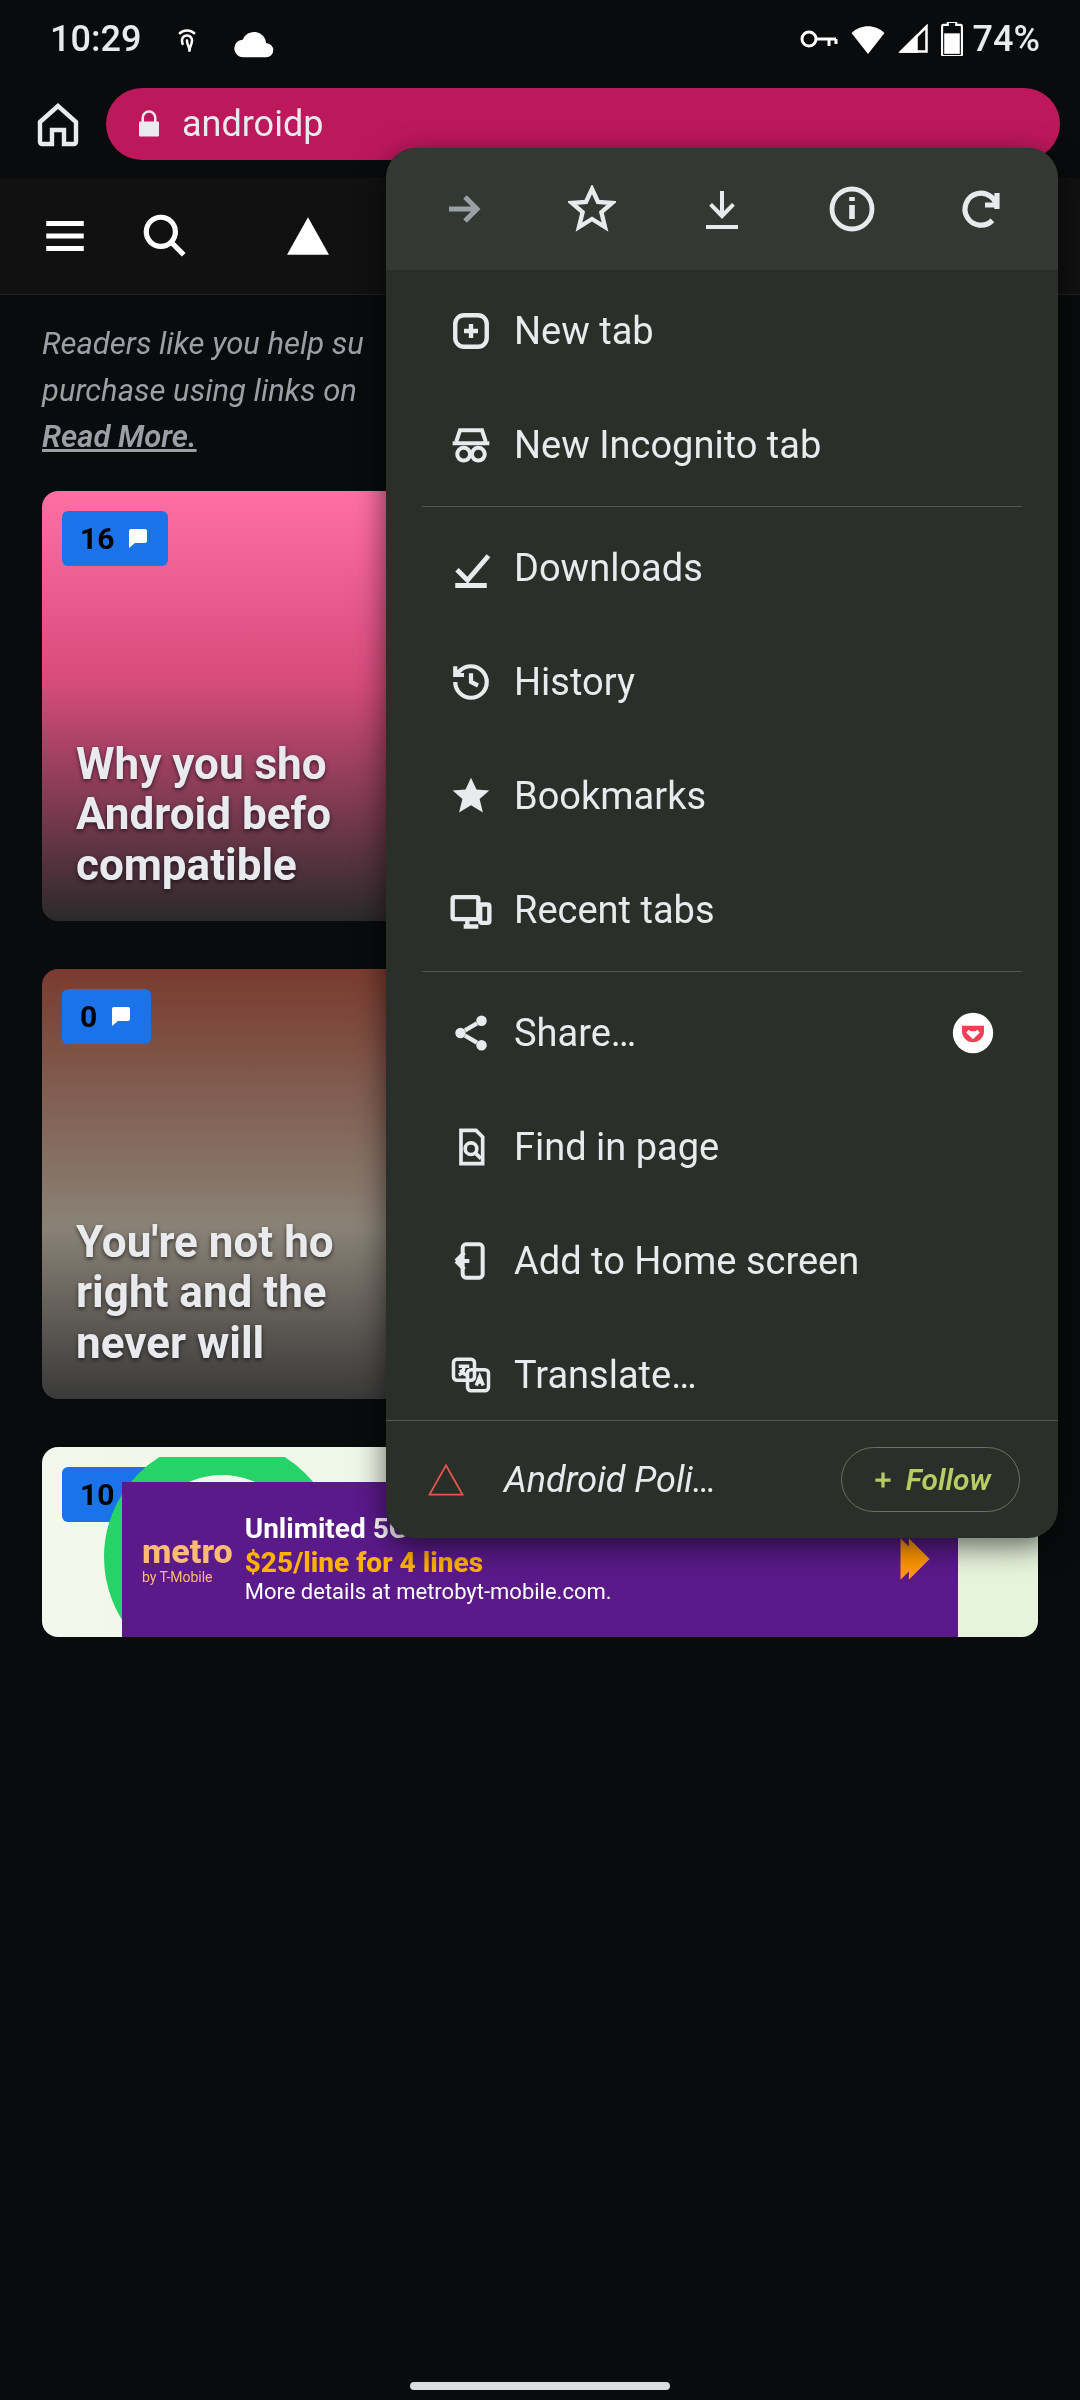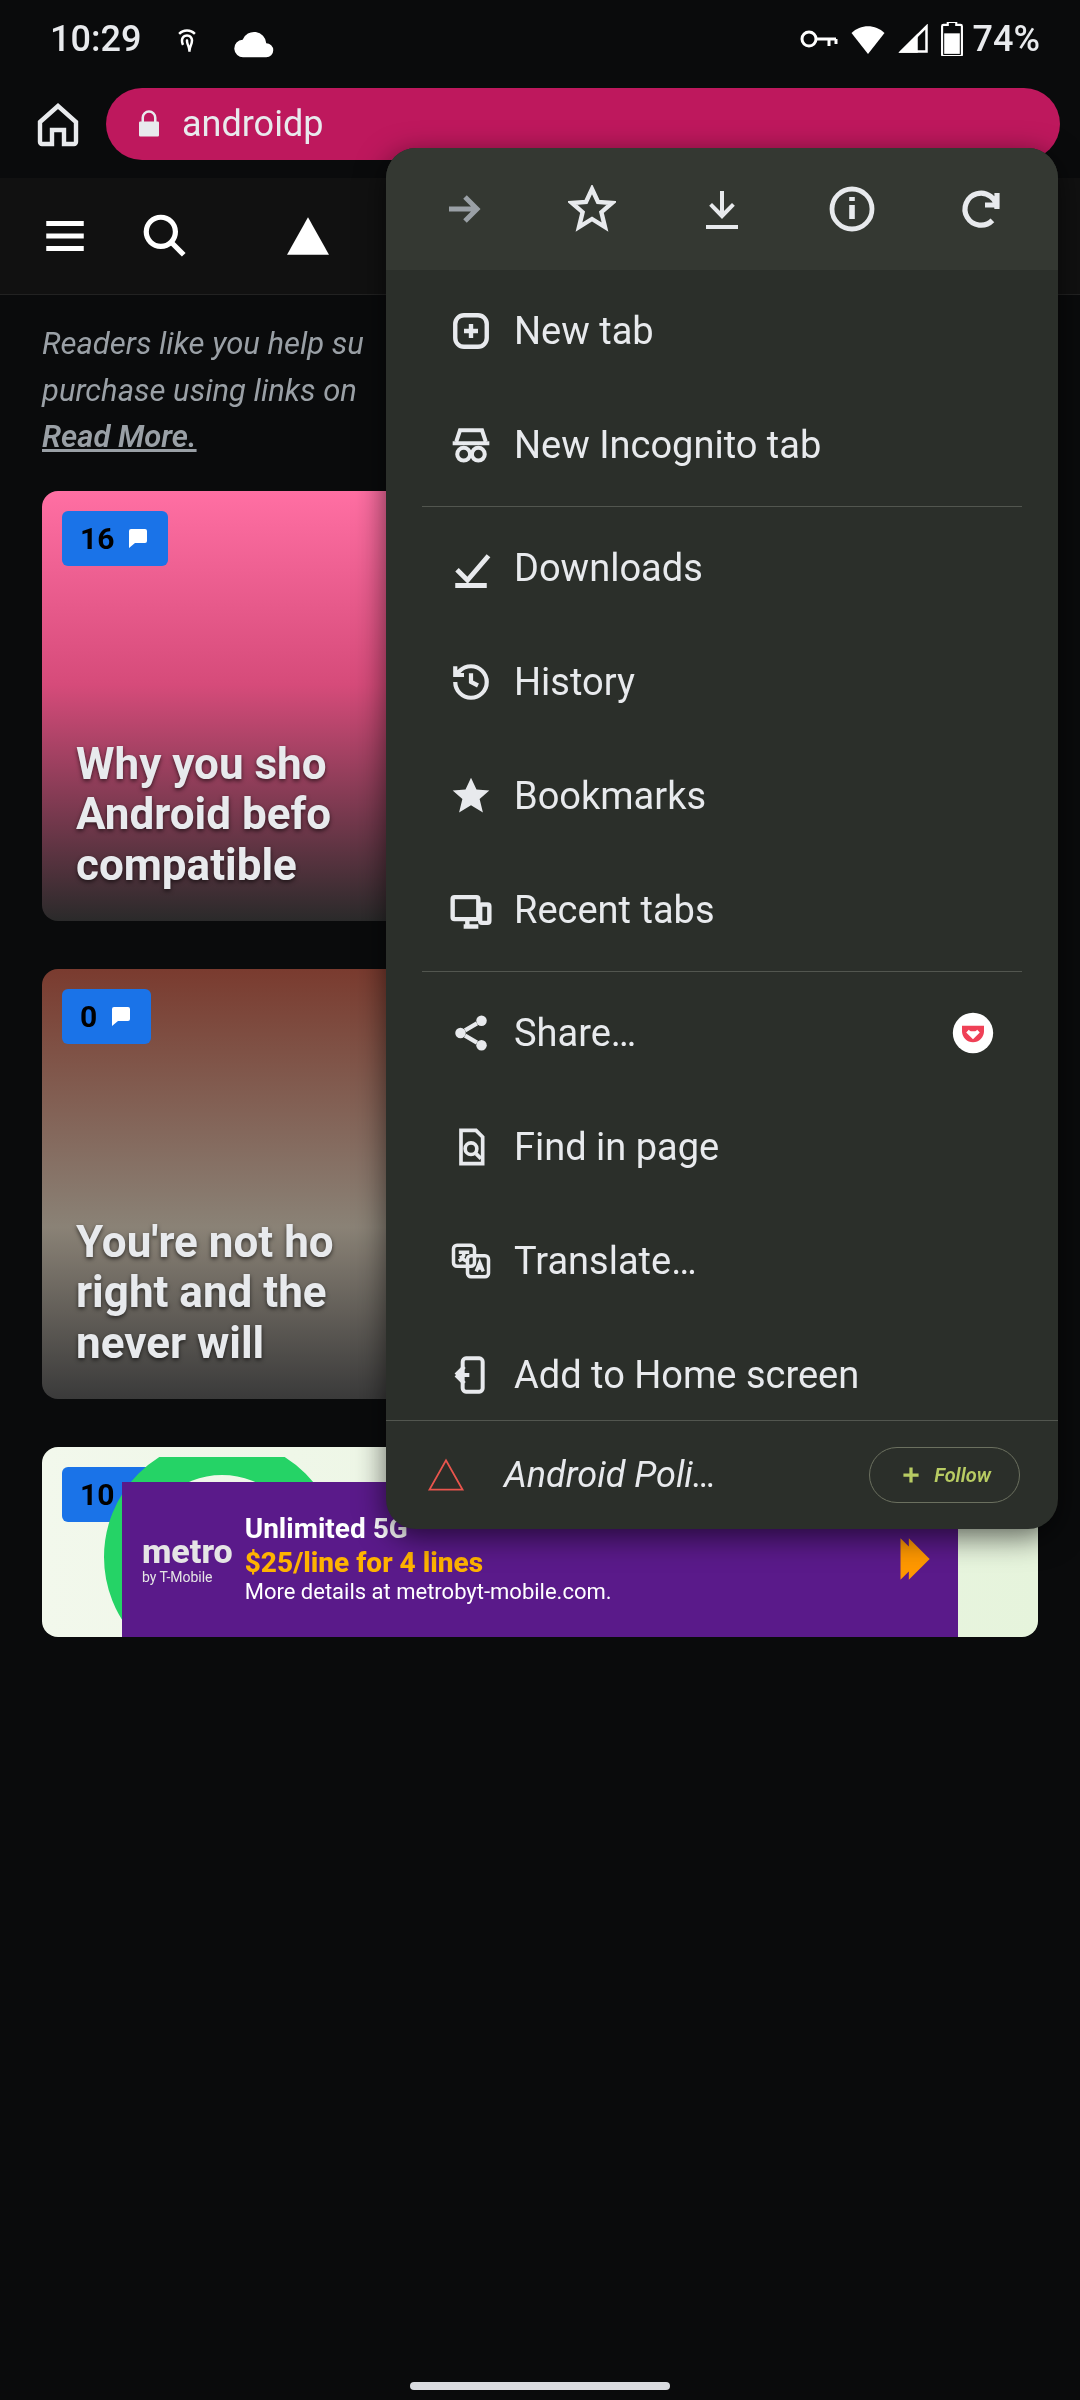--- a/index.html
+++ b/index.html
@@ -25,42 +25,42 @@
 
   
   .cards { padding: 20px 42px; }
   .card { border-radius: 16px; margin-bottom: 48px; height: 430px; position: relative; overflow: hidden; display: flex; align-items: flex-end; padding: 30px 34px; }
   .card1 { background: linear-gradient(180deg,#ff6fa3 0%,#d64b7a 45%,#2a2a2a 100%); }
   .card2 { background: linear-gradient(180deg,#7a3b2f 0%,#8a8276 60%,#3a3a3a 100%); }
   .card3 { background: linear-gradient(90deg,#f2f8ec 0%,#e6f4dc 100%); height: 190px; align-items:center; }
   .card-title { font-size: 44px; font-weight: 700; line-height: 1.15; text-shadow: 0 2px 4px rgba(0,0,0,.6); }
   .badge { position: absolute; top: 20px; left: 20px; background: #1a73e8; color: #000000; padding: 10px 18px; border-radius: 6px; font-size: 30px; font-weight: 700; display: flex; align-items: center; gap: 10px; }
   .ad { position: absolute; left: 80px; right: 80px; bottom: 0; background: #5a1a8a; height: 155px; display:flex; align-items:center; padding: 14px 20px; color:#fff; gap: 12px;}
-  .ad-left { font-size: 34px; font-weight: 800; color:#e5e5e5; line-height:1; }
+  .ad-left { font-size: 34px; font-weight: 800; color:#fdba74; line-height:1; }
   .ad-left .sub { font-size: 14px; font-weight:400; display:block; margin-top:2px;}
   .ad-mid { font-size: 28px; line-height: 1.2; }
   .ad-mid .l1 { font-weight:700; }
   .ad-mid .l2 { color:#ffb300; font-weight:800; }
   .ad-mid .l3 { font-size:22px; }
   .ad-chev { margin-left:auto; }
   .ad-corner { position:absolute; top:0; right:0; display:flex; }
   .ad-corner span { width:28px; height:28px; border:1px solid #fff; display:flex; align-items:center; justify-content:center; font-size:18px; color:#1de9b6; background: rgba(0,0,0,0);}
 
   
   .menu { position: absolute; top: 148px; right: 22px; width: 672px; background: #2b2f2a; border-radius: 30px; box-shadow: 0 8px 30px rgba(0,0,0,.6); overflow: hidden; }
   .menu-icons { background: #343832; display: flex; justify-content: space-around; align-items: center; padding: 26px 12px; }
   .menu-icons .ibtn { width: 70px; height: 70px; display: flex; align-items: center; justify-content: center; }
   .menu-list { padding: 4px 0 0; max-height: 1150px; overflow:hidden; }
   .menu-item { display: flex; align-items: center; gap: 18px; padding: 32px 60px; font-size: 38px; color: #e8eaed; }
   .menu-item .icon { width: 50px; height: 50px; flex-shrink: 0; display: flex; align-items: center; justify-content: center; }
   .menu-item .label { flex: 1; white-space: nowrap; overflow: hidden; text-overflow: ellipsis; }
   .menu-item .trailing { width: 50px; height: 50px; display:flex; align-items:center; justify-content:center; }
   .menu-divider { height: 1px; background: #52564f; margin: 4px 36px; }
   .menu-footer { border-top: 1px solid #52564f; display: flex; align-items: center; padding: 26px 38px; gap: 36px; font-style: italic; }
-  .follow-chip { border: 1.5px solid #6b705f; border-radius: 34px; padding: 14px 28px; display: flex; align-items: center; gap: 10px; color: #b8cc63; font-size: 20px; font-weight: 600; }
+  .follow-chip { border: 1.5px solid #6b705f; border-radius: 34px; padding: 14px 28px; display: flex; align-items: center; gap: 10px; color: #b8cc63; font-size: 30px; font-weight: 600; }
 
   
   .nav-pill { position: absolute; bottom: 10px; left: 50%; transform: translateX(-50%); width: 260px; height: 8px; background: #dadce0; border-radius: 8px; }
 
   svg { display: block; }
 </style>
 </head>
 <body>
 
 <div class="status-bar">
@@ -315,37 +315,37 @@
           <svg width="40" height="44" viewBox="0 0 24 24" fill="none" stroke="#e8eaed" stroke-width="2.2">
             <path d="M6 2h9l4 4v16H6V2z"></path>
             <circle cx="12" cy="13" r="3.5"></circle>
             <path d="M15 16l3 3"></path>
           </svg>
         </span>
       <span class="label">Find in page</span>
     </div>
     <div class="menu-item">
       <span class="icon">
+          <svg width="40" height="44" viewBox="0 0 24 24" fill="none" stroke="#e8eaed" stroke-width="2.4">
+            <rect x="7" y="2" width="12" height="20" rx="2"></rect>
+            <path d="M3 12l5-5M3 12h8M3 12l5 5"></path>
+          </svg>
+        </span>
+      <span class="label">Add to Home screen</span>
+    </div>
+    <div class="menu-item">
+      <span class="icon">
           <svg width="42" height="42" viewBox="0 0 24 24" fill="none" stroke="#e8eaed" stroke-width="2">
             <rect x="2" y="3" width="12" height="12" rx="2"></rect>
             <rect x="10" y="9" width="12" height="12" rx="2"></rect>
             <path d="M5 7h6M8 6v1c0 2-1 4-3 5M6 9c1 2 3 3 4 3M15 18l2-5 2 5M15.8 16h2.4"></path>
           </svg>
         </span>
       <span class="label">Translate…</span>
     </div>
-    <div class="menu-item">
-      <span class="icon">
-          <svg width="40" height="44" viewBox="0 0 24 24" fill="none" stroke="#e8eaed" stroke-width="2.4">
-            <rect x="7" y="2" width="12" height="20" rx="2"></rect>
-            <path d="M3 12l5-5M3 12h8M3 12l5 5"></path>
-          </svg>
-        </span>
-      <span class="label">Add to Home screen</span>
-    </div>
 
   </div>
 
   <div class="menu-footer">
     <span>
       <svg width="44" height="44" viewBox="0 0 24 24">
           <path d="M3 20L12 4l9 16H3z" fill="#2a2d28" stroke="#e8554d" stroke-width="1"></path>
         </svg>
     </span>
     <span style="font-size:36px;flex:1">Android Poli…</span>

